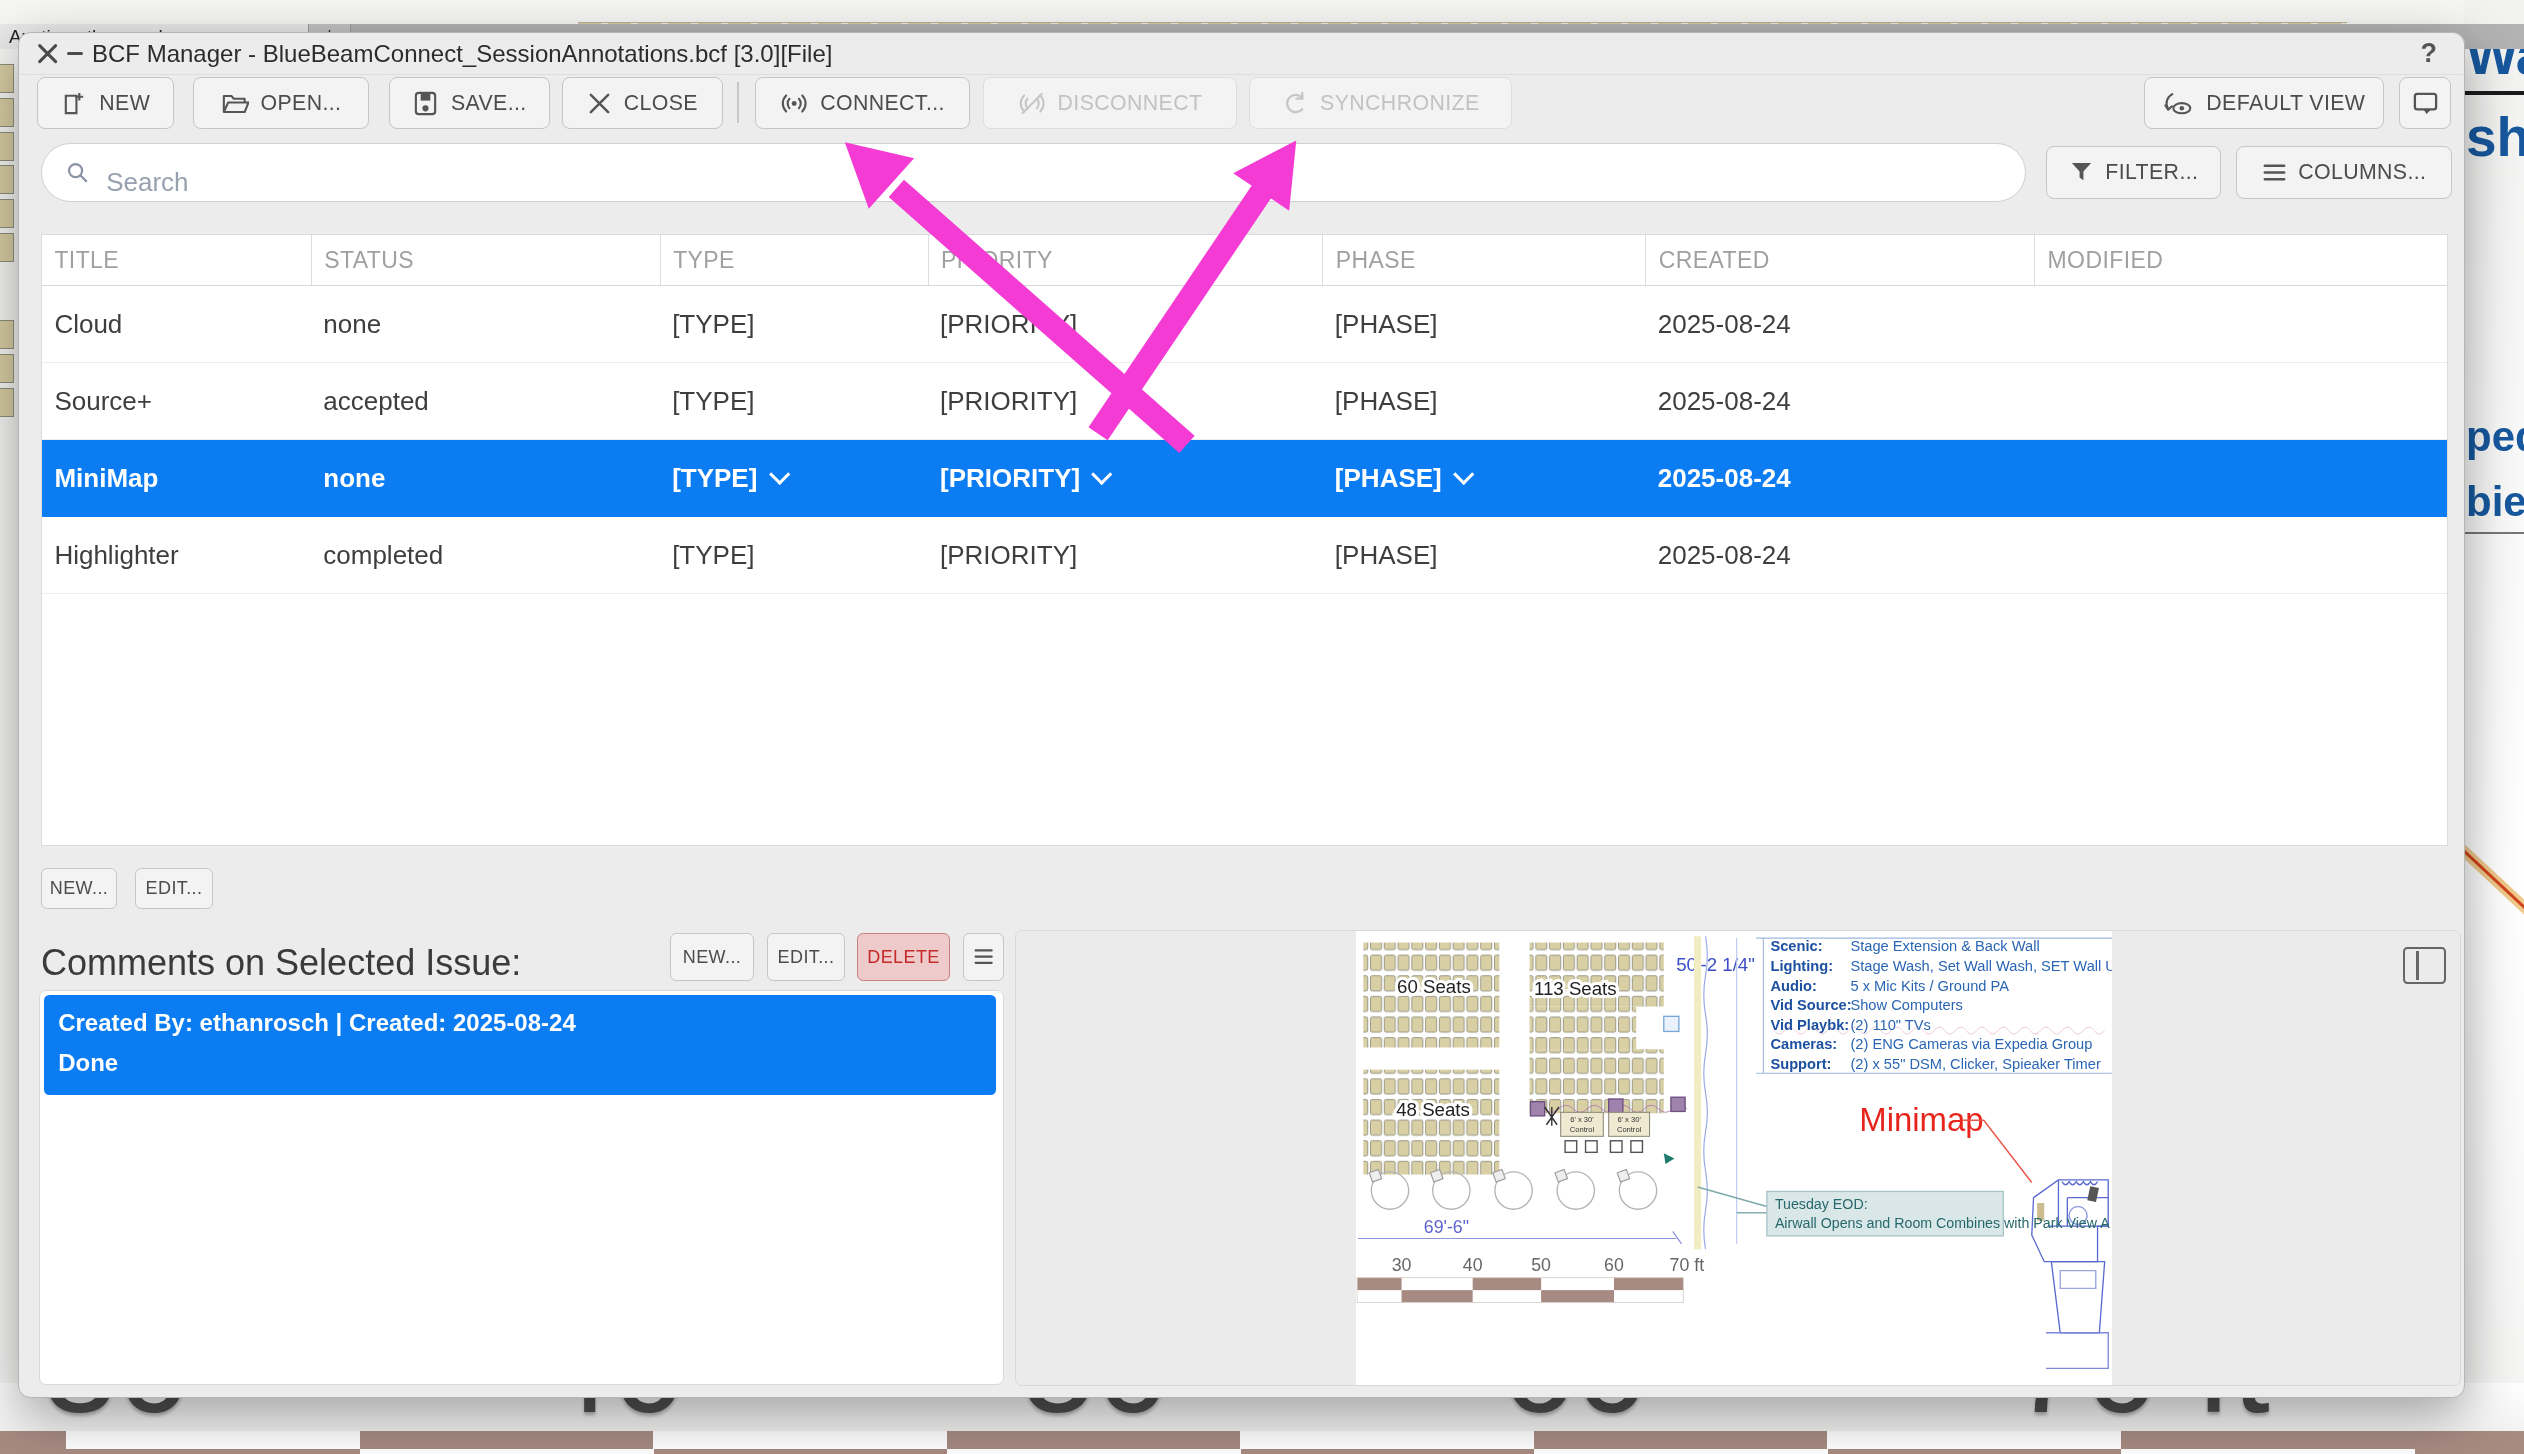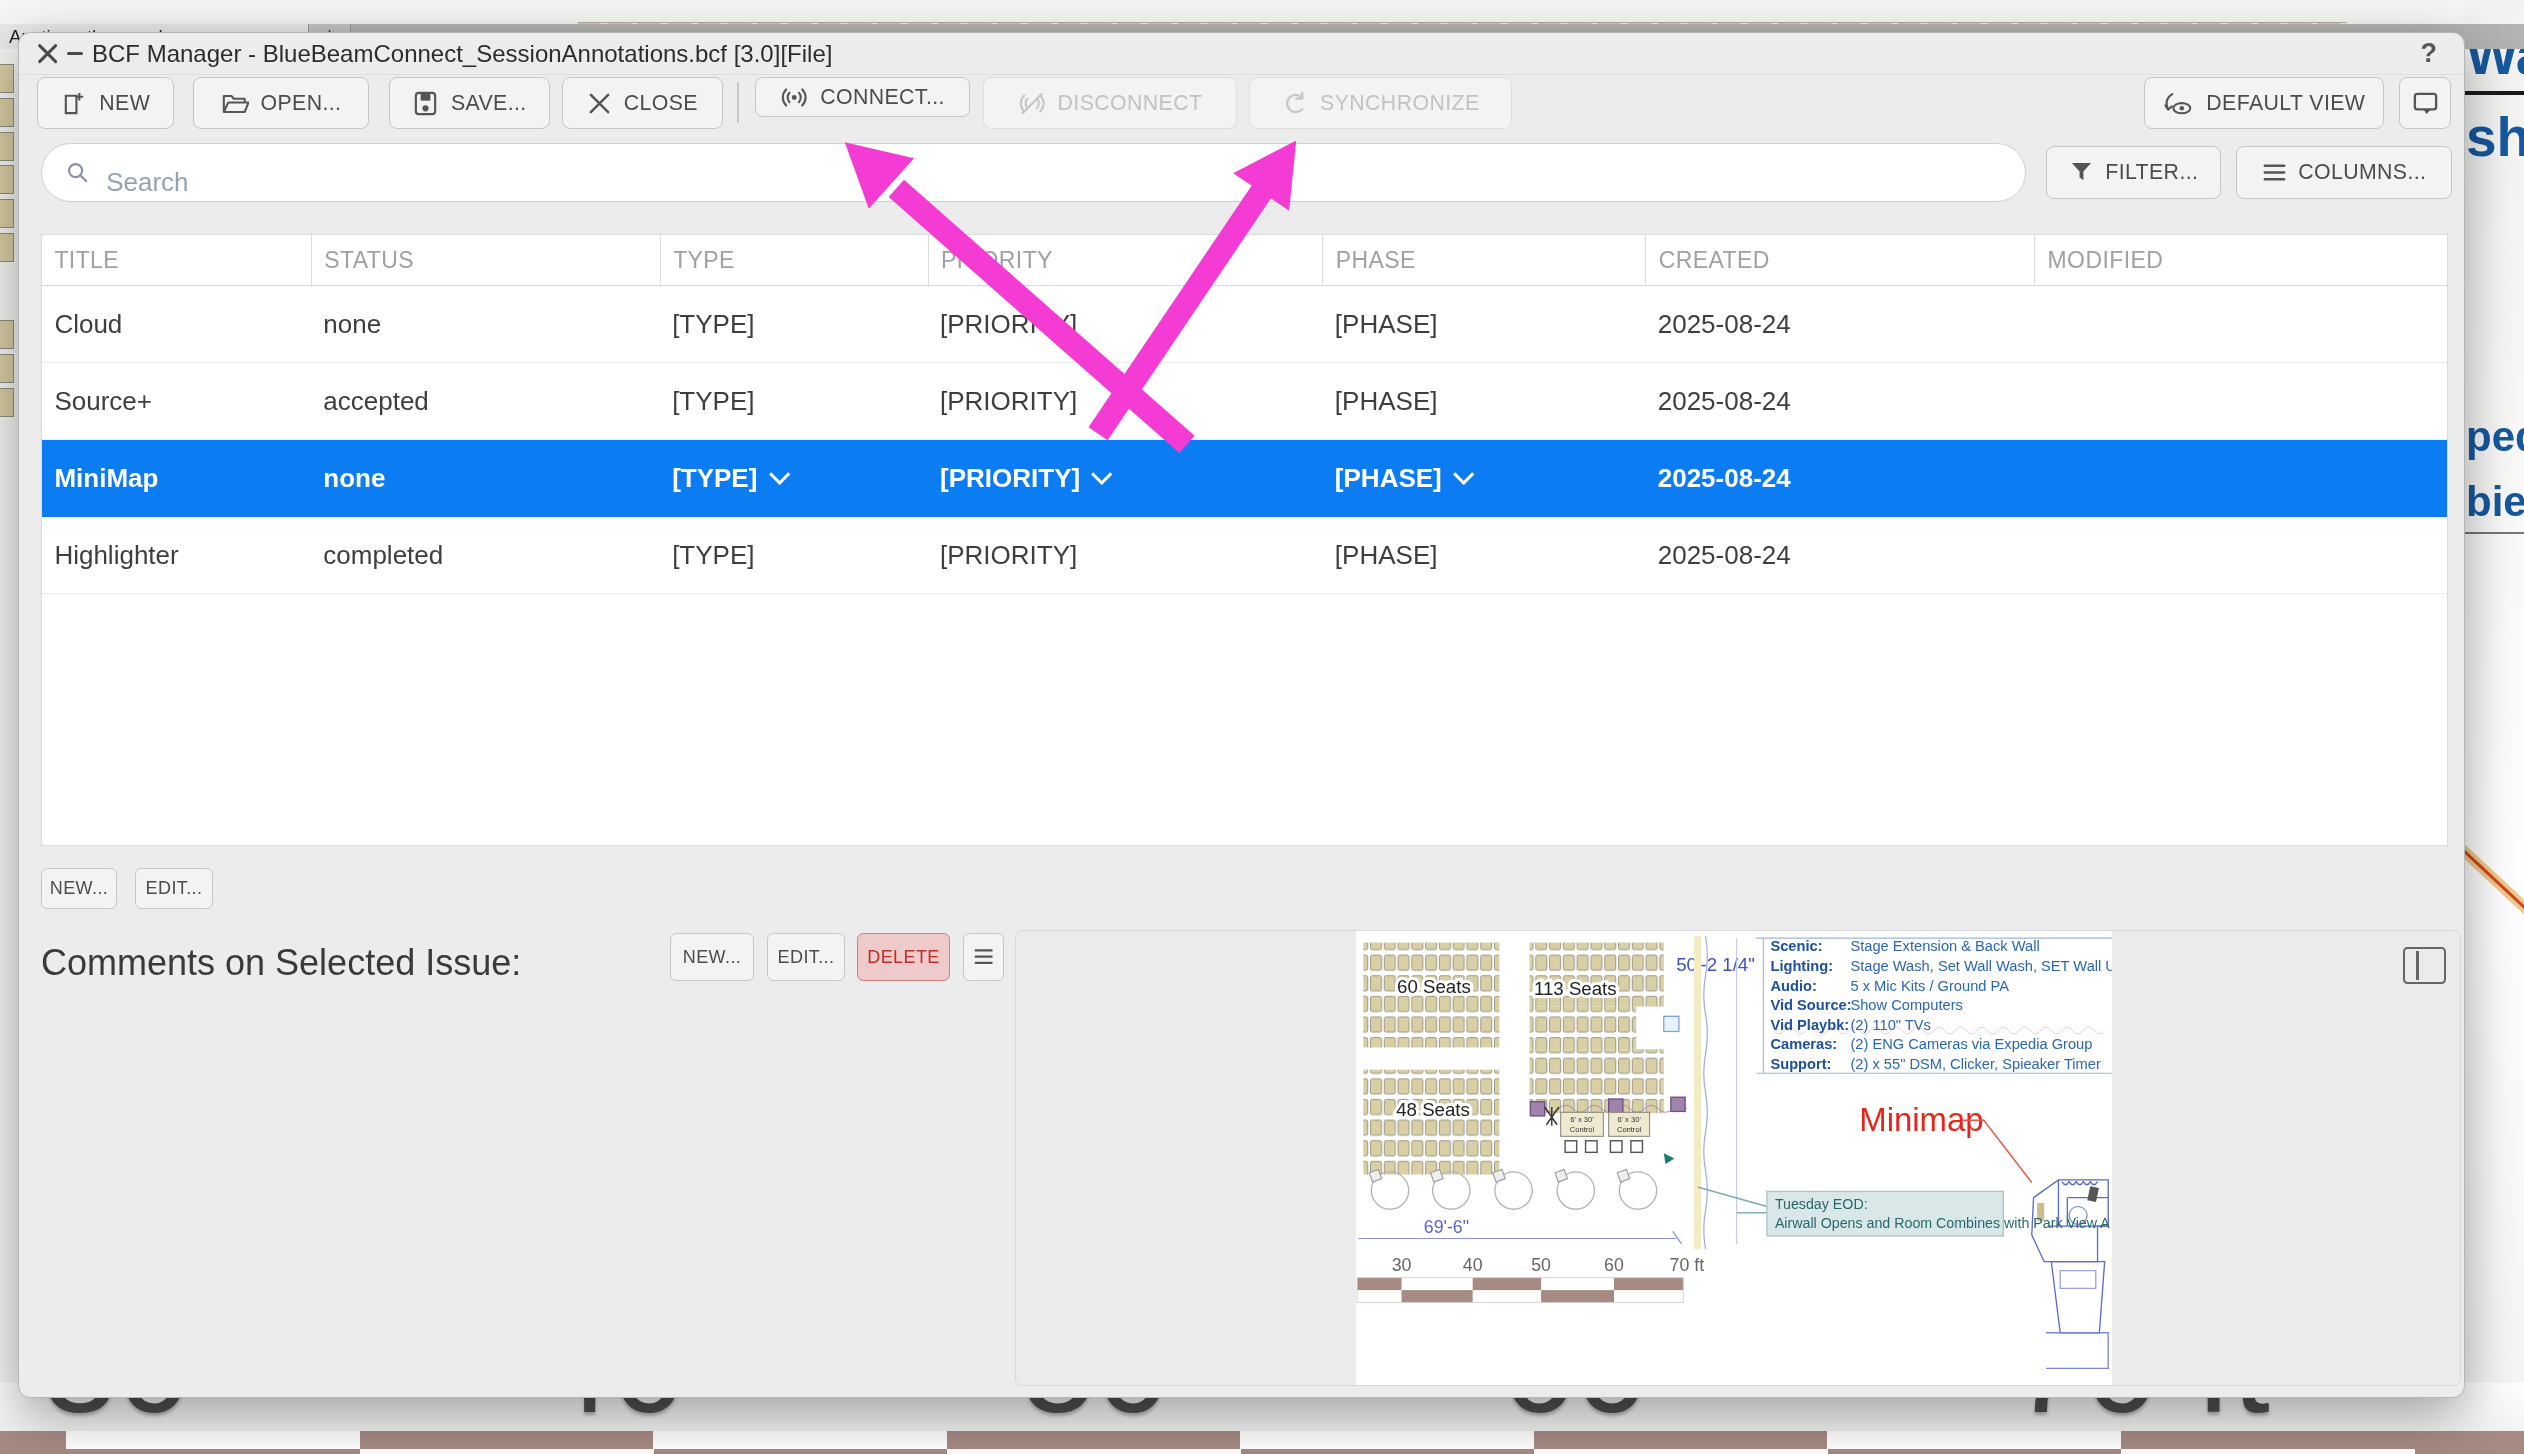--- a/index.html
+++ b/index.html
@@ -163,21 +163,21 @@
       </svg>
       <span>SAVE...</span>
     </div>
     <div class="btn" style="left:543px;top:44px;width:161px;height:52px">
       <svg width="25" height="25" viewBox="0 0 26 26">
         <path d="M4 4 L22 22 M22 4 L4 22" stroke="#555" stroke-width="2.6" fill="none" stroke-linecap="round"></path>
       </svg>
       <span>CLOSE</span>
     </div>
     <div class="tool-divider" style="left:718px;top:49px;height:41px"></div>
-    <div class="btn" style="left:736px;top:44px;width:215px;height:40px">
+    <div class="btn" style="left:736px;top:44px;width:215px;height:52px">
       <svg width="28.4" height="27" viewBox="0 0 30 28">
         <circle cx="15" cy="14" r="2.6" fill="#555"></circle>
         <path d="M10 9 a7.5 7.5 0 0 0 0 10 M6.5 5.5 a12 12 0 0 0 0 17 M20 9 a7.5 7.5 0 0 1 0 10 M23.5 5.5 a12 12 0 0 1 0 17" fill="none" stroke="#555" stroke-width="2.2" stroke-linecap="round"></path>
       </svg>
       <span>CONNECT...</span>
     </div>
     <div class="btn disabled" style="left:964px;top:44px;width:254px;height:52px">
       <svg width="28.4" height="27" viewBox="0 0 30 28">
         <path d="M10 9 a7.5 7.5 0 0 0 0 10 M6.5 5.5 a12 12 0 0 0 0 17 M20 9 a7.5 7.5 0 0 1 0 10 M23.5 5.5 a12 12 0 0 1 0 17" fill="none" stroke="#c6c6c6" stroke-width="2.2" stroke-linecap="round"></path>
         <path d="M5 24 L25 4" stroke="#c6c6c6" stroke-width="2.4" stroke-linecap="round"></path>
@@ -304,20 +304,26 @@
     </div>
     <div class="btn small danger" style="left:838px;top:900px;width:93px;height:48px">
       <span>DELETE</span>
     </div>
     <div class="btn small" style="left:944px;top:900px;width:41px;height:48px">
       <svg width="21.3" height="21.3" viewBox="0 0 24 24">
         <path d="M3 5 h18 M3 12 h18 M3 19 h18" stroke="#555" stroke-width="2.6" stroke-linecap="round"></path>
       </svg>
     </div>
 
+    <div id="comments-panel">
+      <div id="comment-item">
+        <div class="meta">Created By: ethanrosch | Created: 2025-08-24</div>
+        <div class="body">Done</div>
+      </div>
+    </div>
 
     <div id="minimap-panel">
       <div id="minimap-white">
         <svg width="756" height="456" viewBox="0 0 850 513">
           <defs>
             <pattern id="seats" width="15.5" height="23.2" patternUnits="userSpaceOnUse">
               <rect x="0.5" y="4" width="12.5" height="17" rx="2" fill="#d9cfa4" stroke="#8e8e7d" stroke-width="1"></rect>
             </pattern>
           </defs>
 

